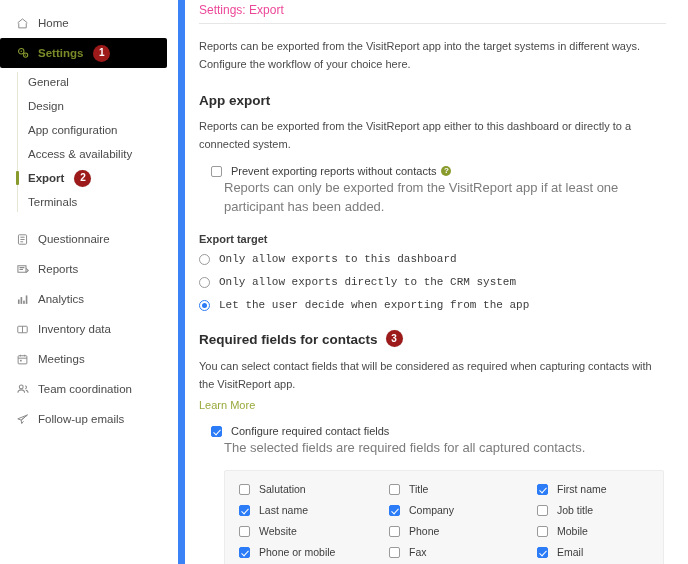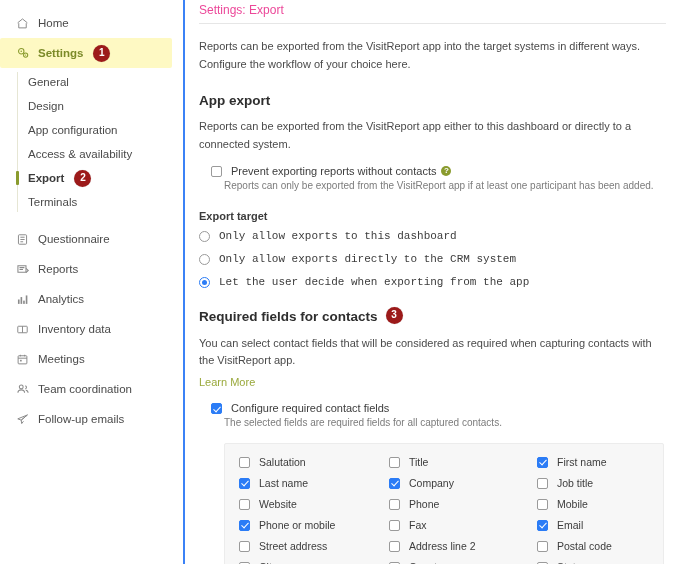--- a/index.html
+++ b/index.html
@@ -11,21 +11,21 @@
     color: #3c3c3c;
     overflow: hidden;
   }
   #app { position: relative; width: 688px; height: 564px; display: flex; }
 
   
   #sidebar {
     width: 185px;
     height: 564px;
     background: #ffffff;
-    border-right: 2px solid #3b82f6;
+    border-right: 7px solid #3b82f6;
     position: relative;
     flex: 0 0 185px;
     padding-top: 8px;
   }
   .nav-item {
     display: flex;
     align-items: center;
     height: 30px;
     padding-left: 15px;
     font-size: 11.5px;
@@ -39,21 +39,21 @@
     display: inline-flex;
     align-items: center;
     justify-content: center;
     flex: 0 0 15px;
     color: #8a8a8a;
   }
   .nav-item .nav-ico svg { display:block; }
   .nav-item .nav-label { white-space: nowrap; }
 
   .nav-item.active {
-    background: #fef9c3;
+    background: #000000;
     color: #7b8a28;
     font-weight: bold;
     border-radius: 2px;
     margin-right: 11px;
   }
   .nav-item.active .nav-ico { color: #8a9b2e; }
 
   
   #subnav {
     position: relative;
@@ -147,21 +147,21 @@
 
   .check-row {
     display: flex;
     align-items: flex-start;
     margin-top: 12px;
     font-size: 11px;
     color: #3c3c3c;
     padding-left: 12px;
   }
   .sub-note {
-    font-size: 10px;
+    font-size: 13px;
     color: #7c7c7c;
     margin: 2px 0 0 25px;
     line-height: 1.45;
   }
 
   
   .cb {
     width: 11px; height: 11px;
     border: 1px solid #9a9a9a;
     border-radius: 2px;

